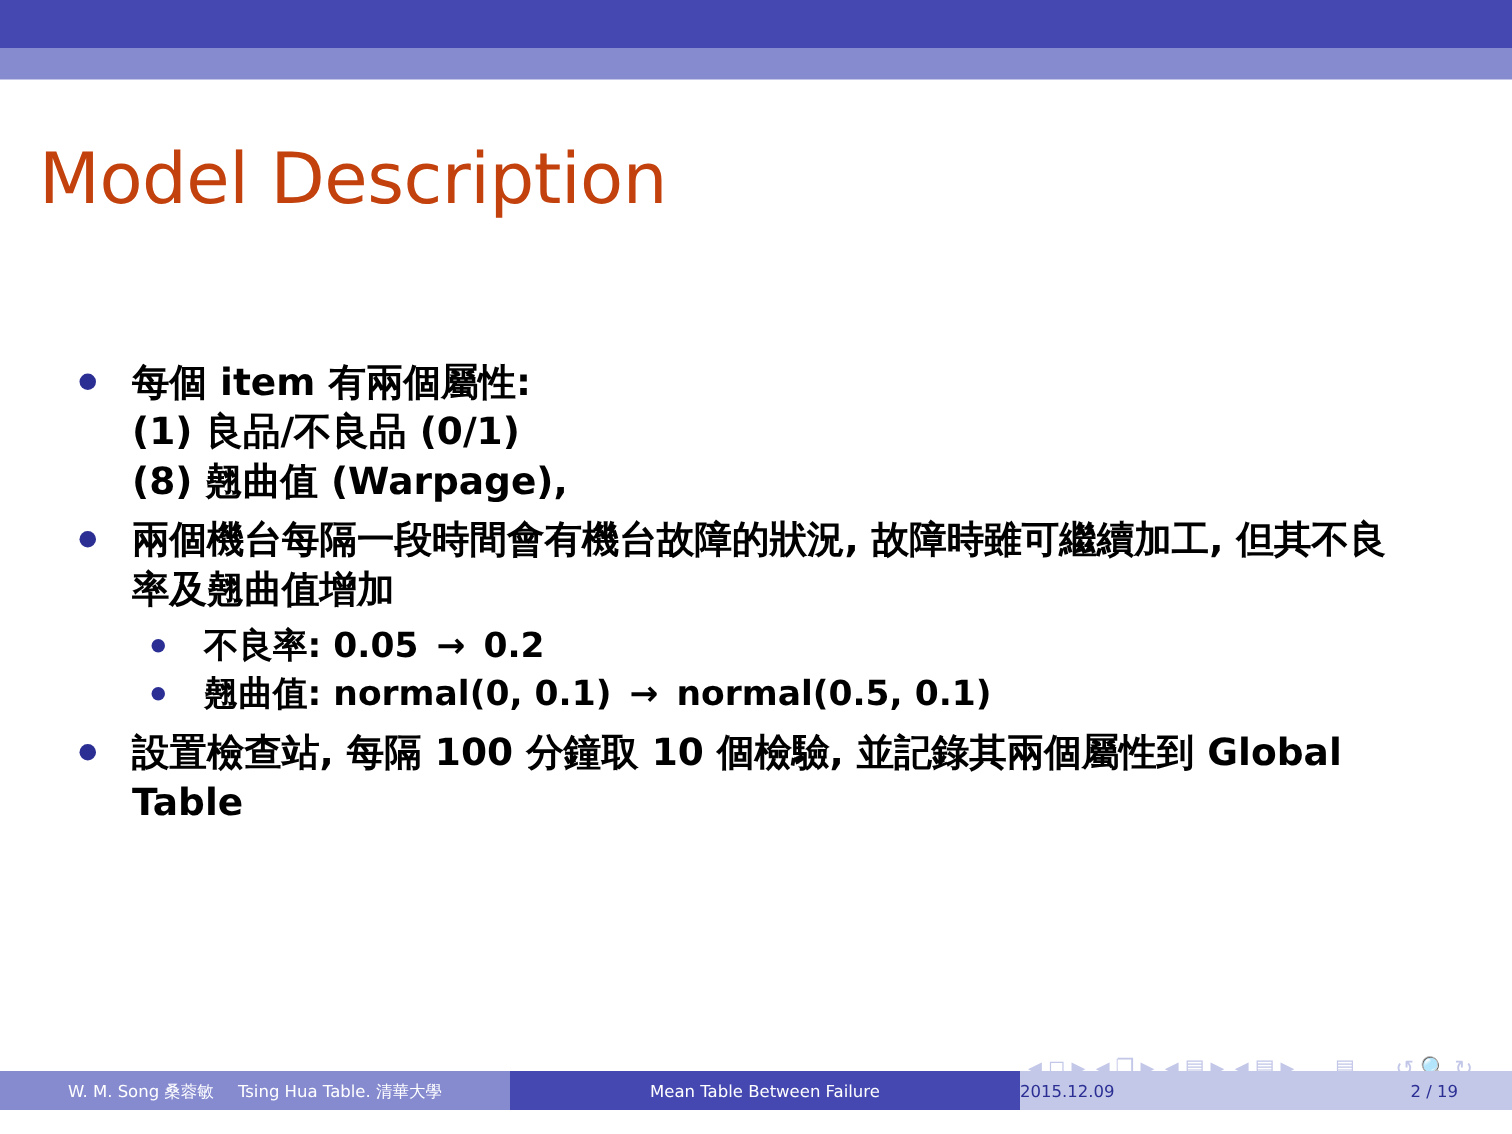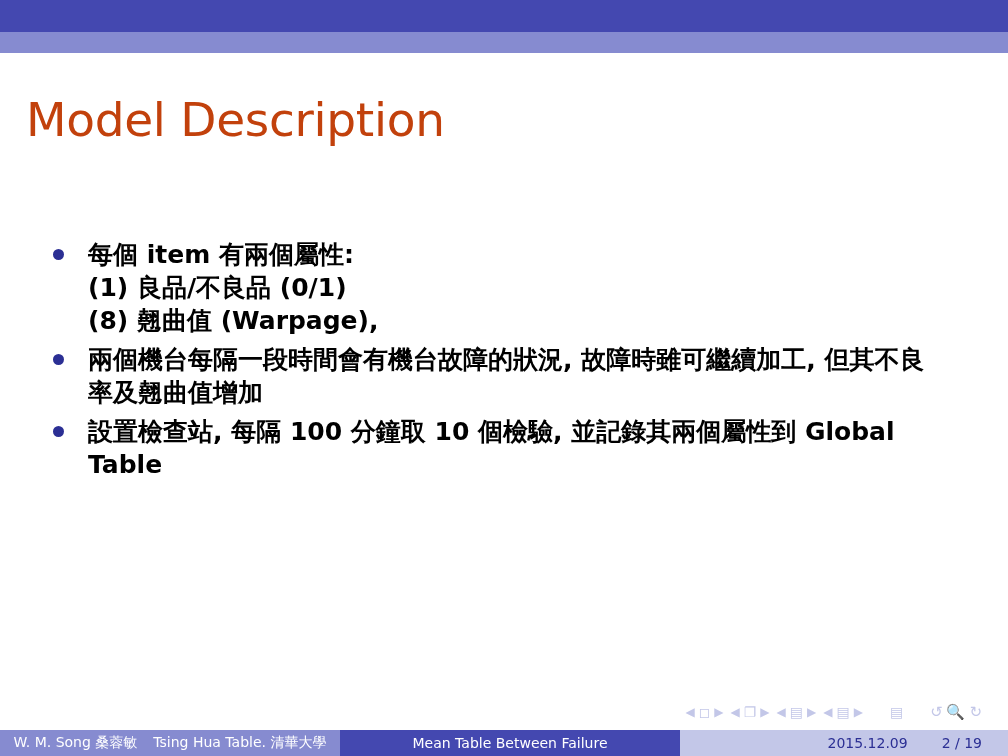--- a/index.html
+++ b/index.html
@@ -138,26 +138,26 @@
   .navsyms .sym {
     display: inline-block;
   }
   .navsyms .tri { font-size: 12px; }
   .navsyms .box { font-size: 14px; }
 
   
   .footer {
     position: absolute;
     left: 0;
-    bottom: 0;
+    bottom: 16px;
     width: 1008px;
     height: 26px;
     display: flex;
     align-items: stretch;
-    font-size: 14px;
+    font-size: 11px;
     color: #ffffff;
   }
   .foot-author {
     width: 340px;
     background: #868bd0;
     display: flex;
     align-items: center;
     justify-content: center;
     gap: 16px;
     white-space: nowrap;
@@ -168,23 +168,23 @@
     display: flex;
     align-items: center;
     justify-content: center;
     white-space: nowrap;
   }
   .foot-meta {
     flex: 1;
     background: #c3c7e8;
     display: flex;
     align-items: center;
-    justify-content: flex-end;
+    justify-content: space-between;
     gap: 34px;
-    padding-right: 26px;
+    padding-right: 36px;
     color: #2b2f94;
     white-space: nowrap;
   }
 </style>
 </head>
 <body>
 
 <div class="headbar-dark"></div>
 <div class="headbar-light"></div>
 
@@ -196,20 +196,36 @@
     <li>
       <span class="bullet"></span>
       <span class="line">每個 item 有兩個屬性:</span>
       <span class="line">(1) 良品/不良品 (0/1)</span>
       <span class="line">(8) 翹曲值 (Warpage),</span>
     </li>
 
     <li>
       <span class="bullet"></span>
       <span class="line wrapline">兩個機台每隔一段時間會有機台故障的狀況, 故障時雖可繼續加工, 但其不良率及翹曲值增加</span>
+      <ul class="lvl2">
+        <li>
+          <span class="bullet-sm"></span>
+          <span>不良率:</span>
+          <span>0.05</span>
+          <span class="arrow">→</span>
+          <span>0.2</span>
+        </li>
+        <li>
+          <span class="bullet-sm"></span>
+          <span>翹曲值:</span>
+          <span>normal(0, 0.1)</span>
+          <span class="arrow">→</span>
+          <span>normal(0.5, 0.1)</span>
+        </li>
+      </ul>
     </li>
 
     <li>
       <span class="bullet"></span>
       <span class="line wrapline">設置檢查站, 每隔 100 分鐘取 10 個檢驗, 並記錄其兩個屬性到 Global Table</span>
     </li>
 
   </ul>
 </div>
 

